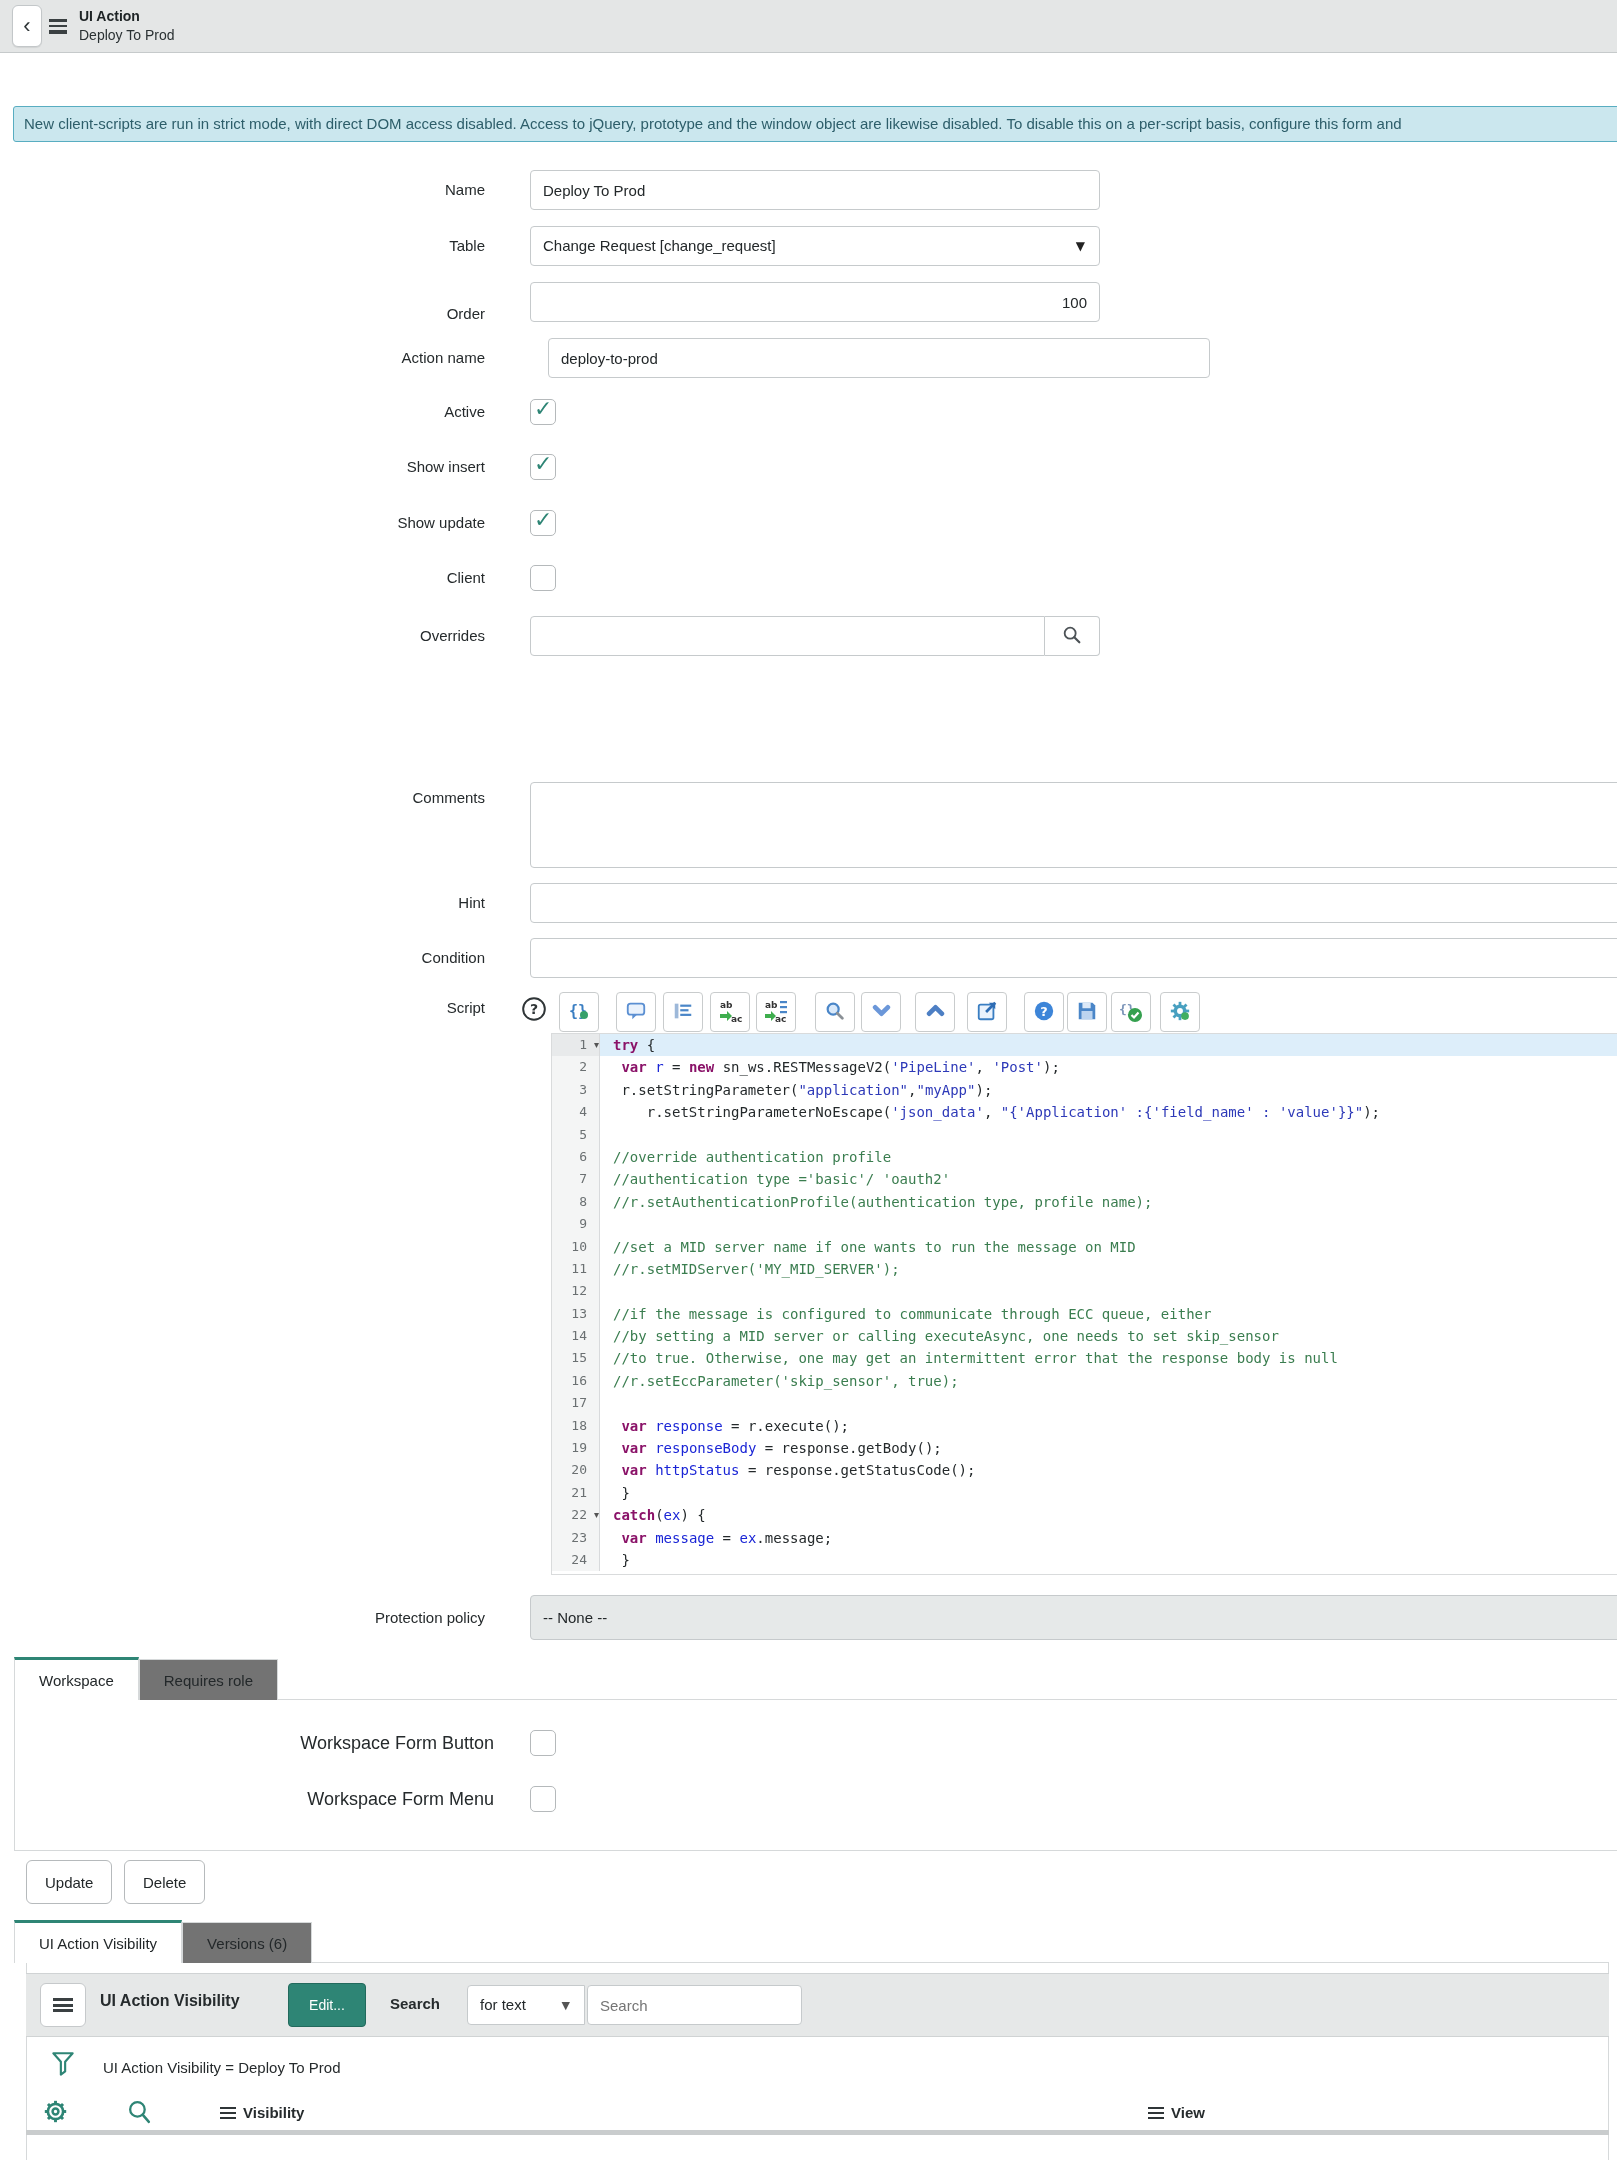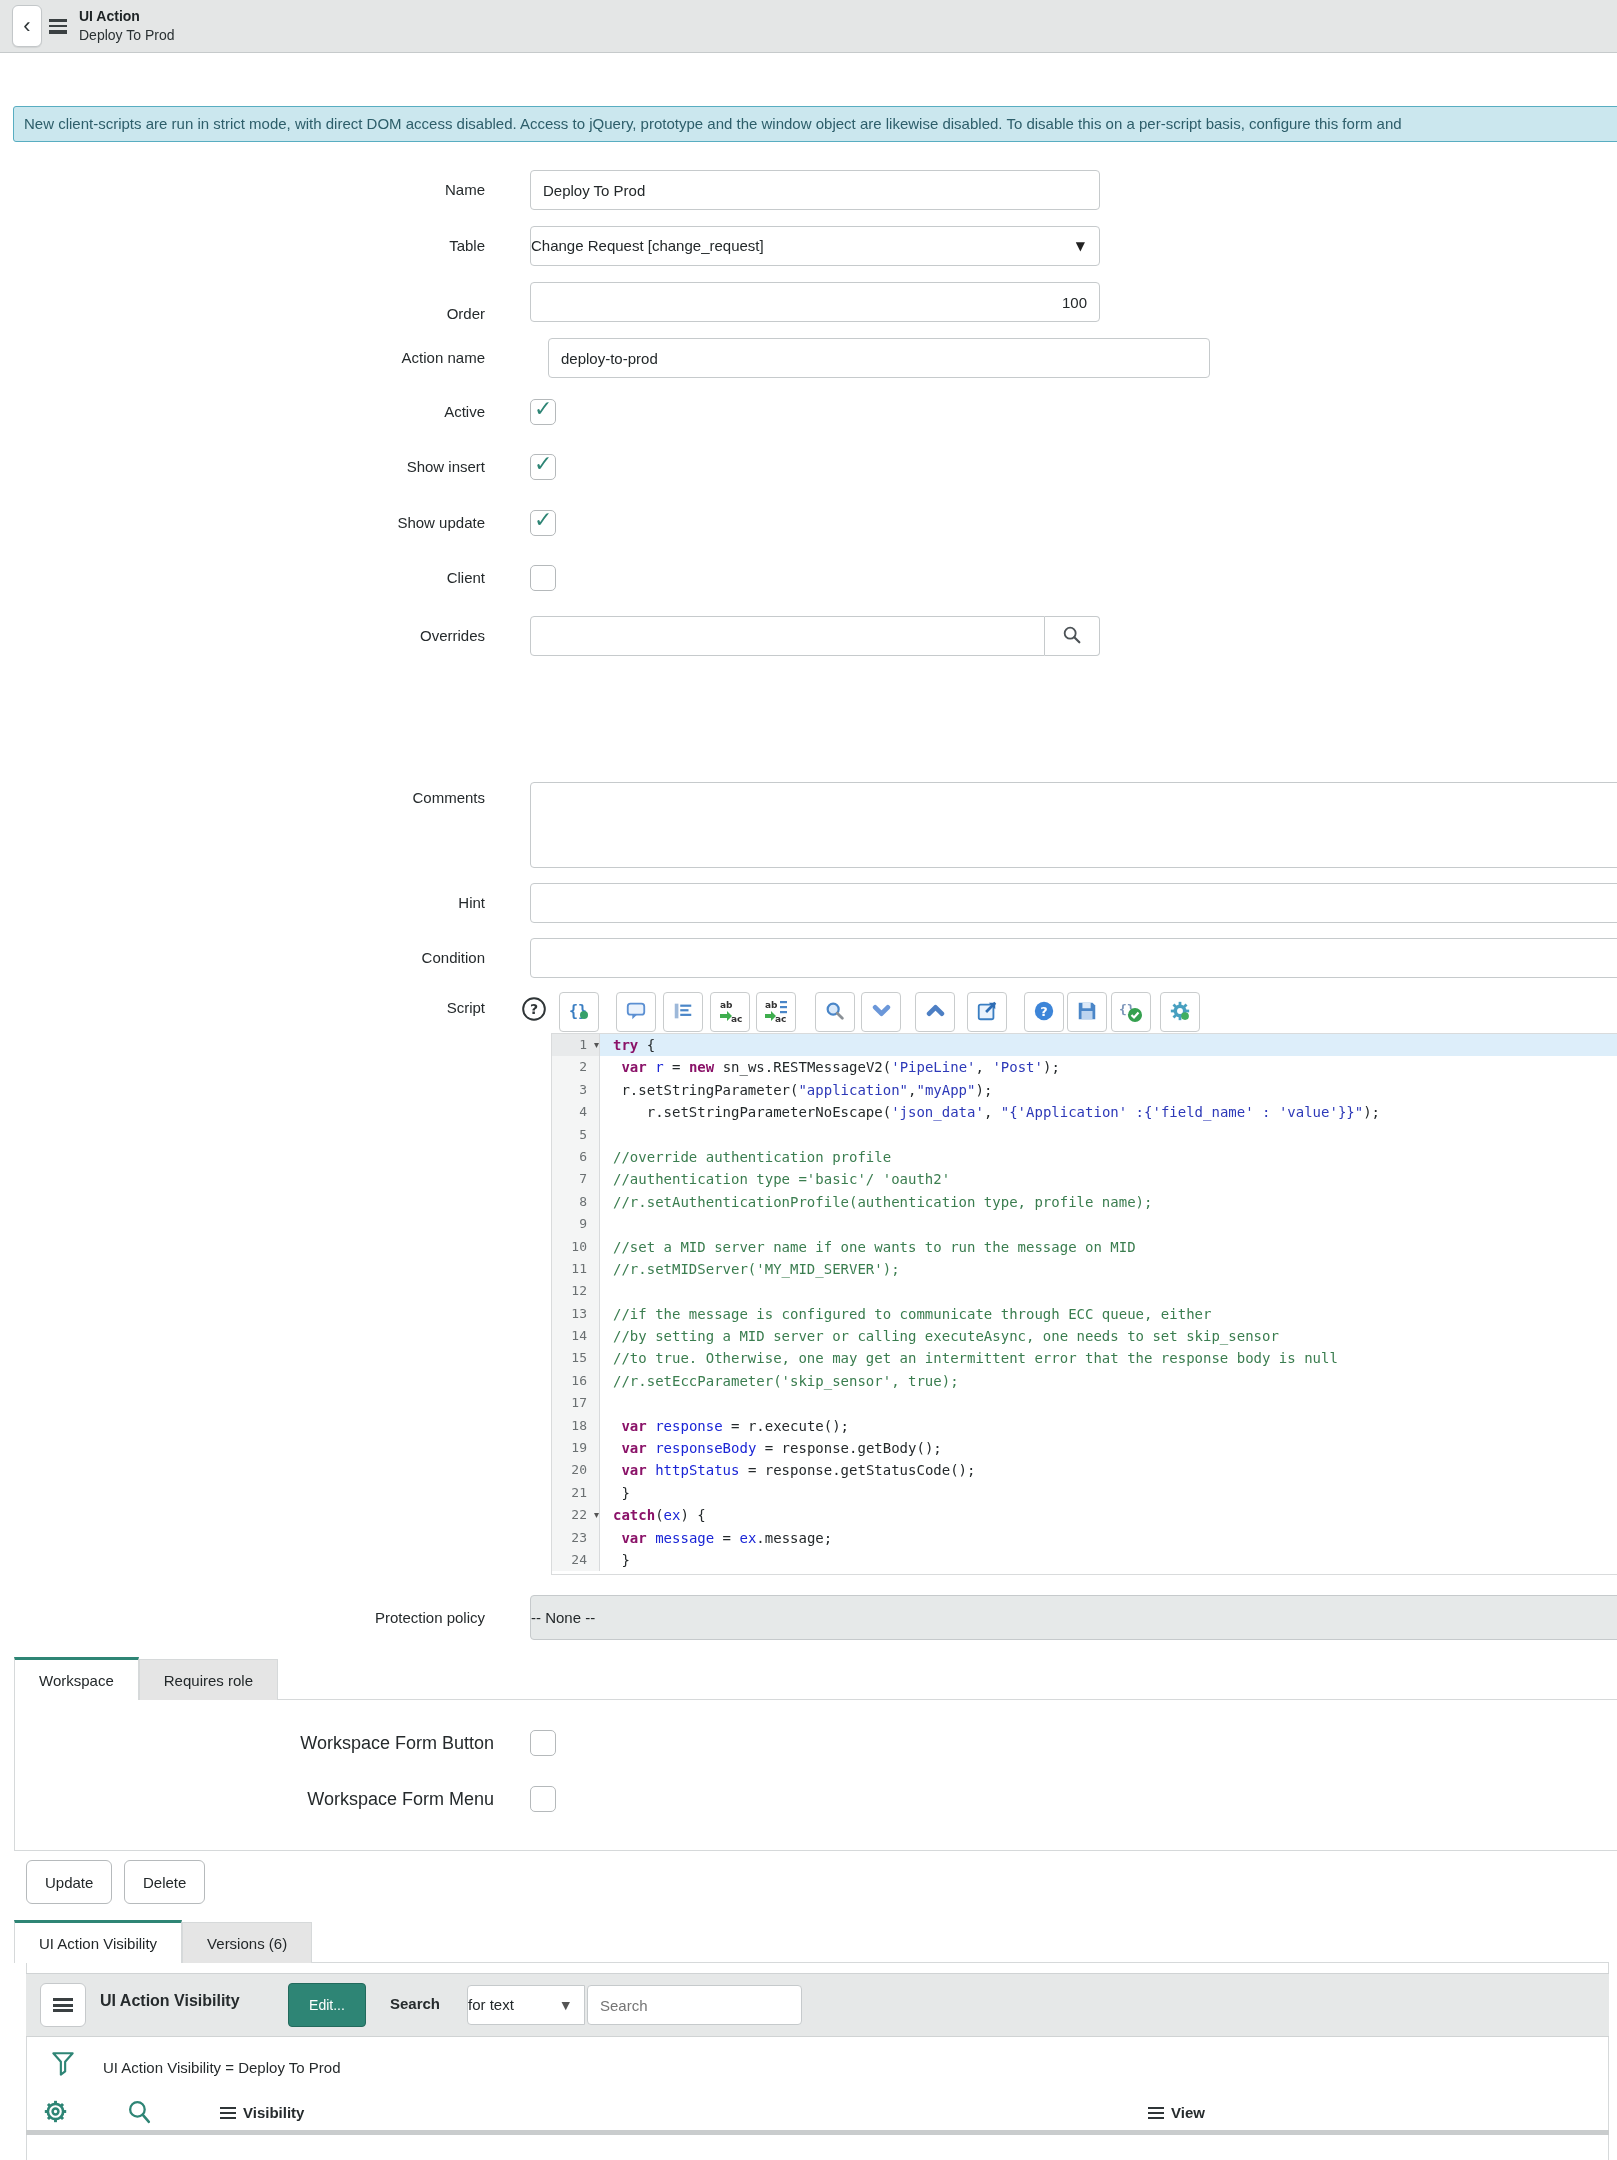--- a/index.html
+++ b/index.html
@@ -25,21 +25,21 @@
     font-size:15px;color:#2d5e6a;line-height:34px;padding-left:10px;white-space:nowrap;overflow:hidden;box-sizing:border-box;}
 
   
   .flabel{position:absolute;left:185px;width:300px;text-align:right;font-size:15px;color:#252a2c;line-height:20px;}
   .wlabel{position:absolute;left:194px;width:300px;text-align:right;font-size:18px;color:#252a2c;line-height:20px;}
   input.fld,textarea.fld{position:absolute;box-sizing:border-box;border:1px solid #c6cacc;border-radius:4px;
     font-family:"Liberation Sans",sans-serif;font-size:15px;color:#23282a;padding:0 12px;outline:none;background:#fff;}
   input.fld{height:40px;}
   textarea.fld{padding:8px 12px;resize:none;}
   .selectbox{position:absolute;box-sizing:border-box;border:1px solid #c6cacc;border-radius:4px;background:#fff;
-    font-size:15px;color:#23282a;line-height:38px;}
+    font-size:15px;color:#23282a;line-height:38px;padding-left:12px;}
   .selectbox .caret{position:absolute;right:14px;top:0;font-size:12px;color:#222;font-family:"DejaVu Sans",sans-serif;}
   .selectbox.disabled{background:#e6e9e9;line-height:43px;}
   .chk{position:absolute;width:26px;height:26px;background:#fff;border:1px solid #b5b9bb;border-radius:5px;
     box-sizing:border-box;cursor:pointer;font-family:"DejaVu Sans",sans-serif;}
   .chk .mark{position:absolute;left:3px;top:-4px;font-size:22px;font-weight:bold;color:#2e8575;}
   .lookup-btn{position:absolute;left:1045px;top:616px;width:55px;height:40px;background:#fff;border:1px solid #c6cacc;
     border-left:none;border-radius:0 4px 4px 0;box-sizing:border-box;display:flex;align-items:center;justify-content:center;cursor:pointer;padding:0;}
 
   
   .help-circ{position:absolute;left:521px;top:996px;cursor:pointer;}
@@ -58,21 +58,21 @@
   .tok-d{color:#1a25d6;}
   .tok-s{color:#2d39b8;}
   .tok-c{color:#3a7d4f;}
   .tok-p{color:#24292b;}
 
   
   .tabline{height:1px;background:#d6d9da;}
   .tabstrip{display:flex;align-items:flex-end;}
   .tab{box-sizing:border-box;padding:0 24px;font-size:15px;color:#23282a;display:flex;align-items:center;cursor:pointer;}
   .tab.active{background:#fff;border:1px solid #d6d9da;border-top:3px solid #2e8575;border-bottom:none;height:43px;}
-  .tab.inactive{background:#e5e5e5;border:1px solid #d6d9da;border-bottom:none;height:41px;}
+  .tab.inactive{background:#737373;border:1px solid #d6d9da;border-bottom:none;height:41px;}
   .wsbody{left:14px;top:1700px;width:1640px;height:150px;background:#fff;border-left:1px solid #d6d9da;border-bottom:1px solid #d6d9da;}
 
   
   .btn{position:absolute;height:44px;background:#fff;border:1px solid #b6babc;border-radius:6px;font-size:15px;
     color:#23282a;font-family:"Liberation Sans",sans-serif;cursor:pointer;padding:12px 18px;}
 
   
   .related-box{left:26px;top:1963px;width:1583px;height:197px;background:#fff;
     border-left:1px solid #d6d9da;border-right:1px solid #d6d9da;box-sizing:border-box;}
   .listbar{left:26px;top:1973px;width:1583px;height:64px;background:#e6e8e8;border-top:1px solid #d0d3d4;

